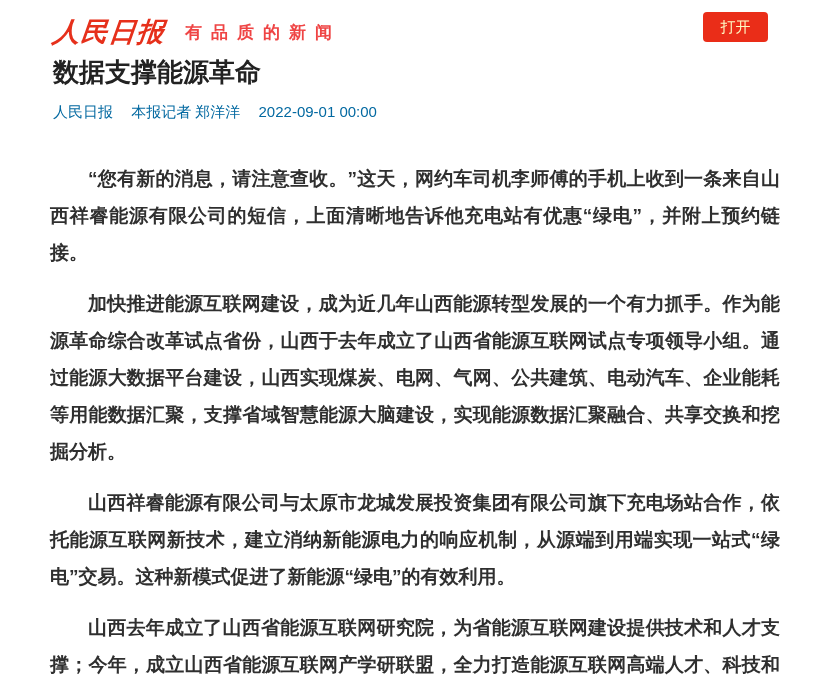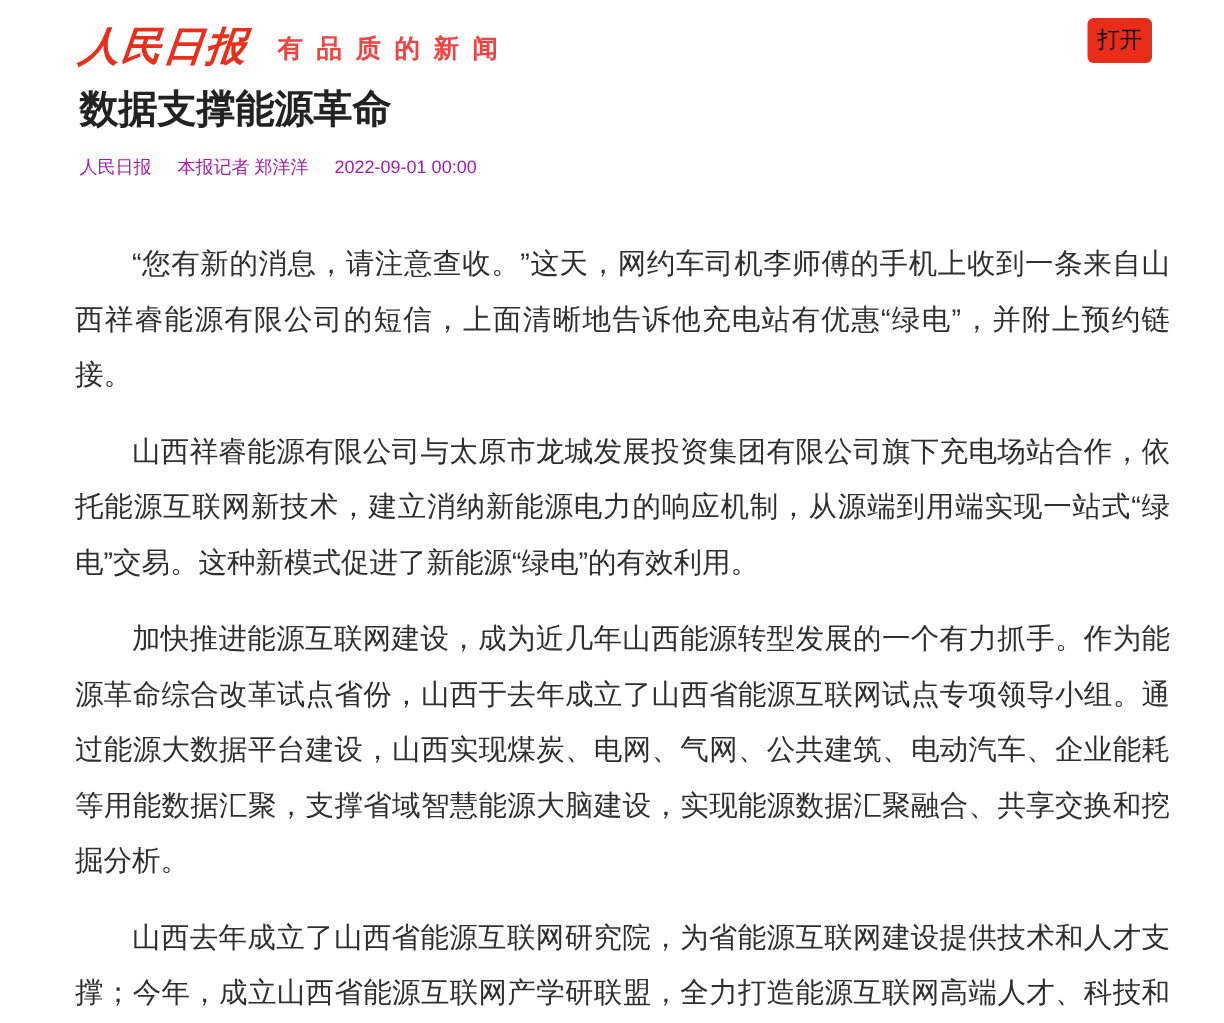--- a/index.html
+++ b/index.html
@@ -40,59 +40,60 @@
     font-size: 17px;
     font-weight: bold;
     color: #ef4444;
     letter-spacing: 9px;
     white-space: nowrap;
   }
   .open-btn {
     position: absolute;
     top: 12px;
     right: 48px;
-    width: 43px;
+    width: 65px;
     height: 30px;
     background: #ea2d18;
-    color: #000000;
+    color: #fef9c3;
     font-size: 15px;
     border: none;
     border-radius: 4px;
     cursor: pointer;
     font-family: Liberation Serif, serif;
     line-height: 30px;
     text-align: center;
     padding: 0;
   }
   
   .title {
     margin: 4px 48px 0 53px;
     font-size: 26px;
     font-weight: bold;
     color: #222222;
     line-height: 32px;
   }
   .byline {
     margin: 15px 48px 12px 53px;
-    font-size: 12px;
-    color: #a21caf;
+    font-size: 15px;
+    color: #0369a1;
     white-space: nowrap;
   }
   .byline span { margin-right: 14px; }
   
   .article-body {
     margin: 38px 36px 0 50px;
     color: #2f2f2f;
     font-size: 19px;
     line-height: 37px;
     text-align: justify;
   }
   .article-body p {
     text-indent: 2em;
     margin-bottom: 14px;
+    font-weight: bold;
   }
 </style>
 </head>
 <body>
 
 <div class="page">
 
   <div class="header">
     <div class="logo">人民日报</div>
     <div class="slogan">有品质的新闻</div>
@@ -102,19 +103,19 @@
   <h1 class="title">数据支撑能源革命</h1>
 
   <div class="byline">
     <span>人民日报</span>
     <span>本报记者 郑洋洋</span>
     <span>2022-09-01 00:00</span>
   </div>
 
   <div class="article-body">
     <p>“您有新的消息，请注意查收。”这天，网约车司机李师傅的手机上收到一条来自山西祥睿能源有限公司的短信，上面清晰地告诉他充电站有优惠“绿电”，并附上预约链接。</p>
+    <p>加快推进能源互联网建设，成为近几年山西能源转型发展的一个有力抓手。作为能源革命综合改革试点省份，山西于去年成立了山西省能源互联网试点专项领导小组。通过能源大数据平台建设，山西实现煤炭、电网、气网、公共建筑、电动汽车、企业能耗等用能数据汇聚，支撑省域智慧能源大脑建设，实现能源数据汇聚融合、共享交换和挖掘分析。</p>
     <p>山西祥睿能源有限公司与太原市龙城发展投资集团有限公司旗下充电场站合作，依托能源互联网新技术，建立消纳新能源电力的响应机制，从源端到用端实现一站式“绿电”交易。这种新模式促进了新能源“绿电”的有效利用。</p>
-    <p>加快推进能源互联网建设，成为近几年山西能源转型发展的一个有力抓手。作为能源革命综合改革试点省份，山西于去年成立了山西省能源互联网试点专项领导小组。通过能源大数据平台建设，山西实现煤炭、电网、气网、公共建筑、电动汽车、企业能耗等用能数据汇聚，支撑省域智慧能源大脑建设，实现能源数据汇聚融合、共享交换和挖掘分析。</p>
     <p>山西去年成立了山西省能源互联网研究院，为省能源互联网建设提供技术和人才支撑；今年，成立山西省能源互联网产学研联盟，全力打造能源互联网高端人才、科技和产业的汇聚平台。</p>
 
   </div>
 
 </div>
 
 </body></html>

